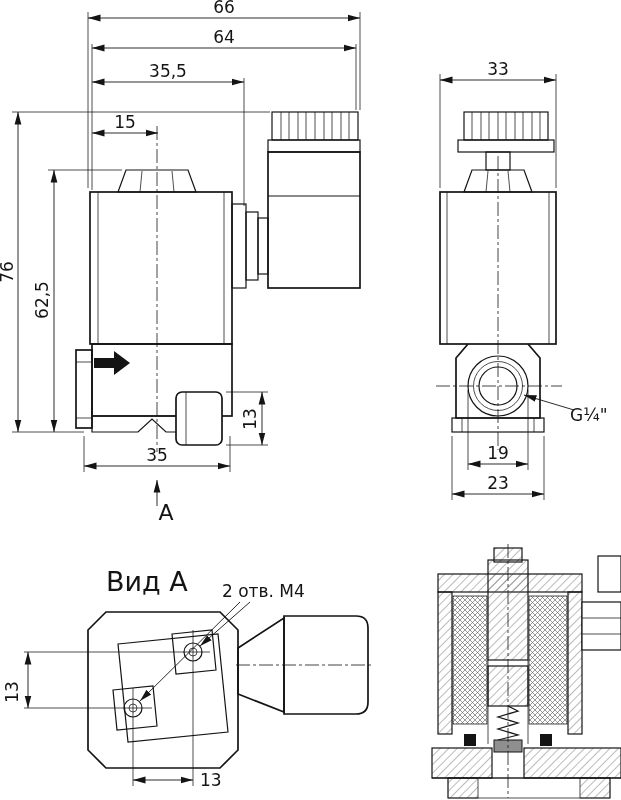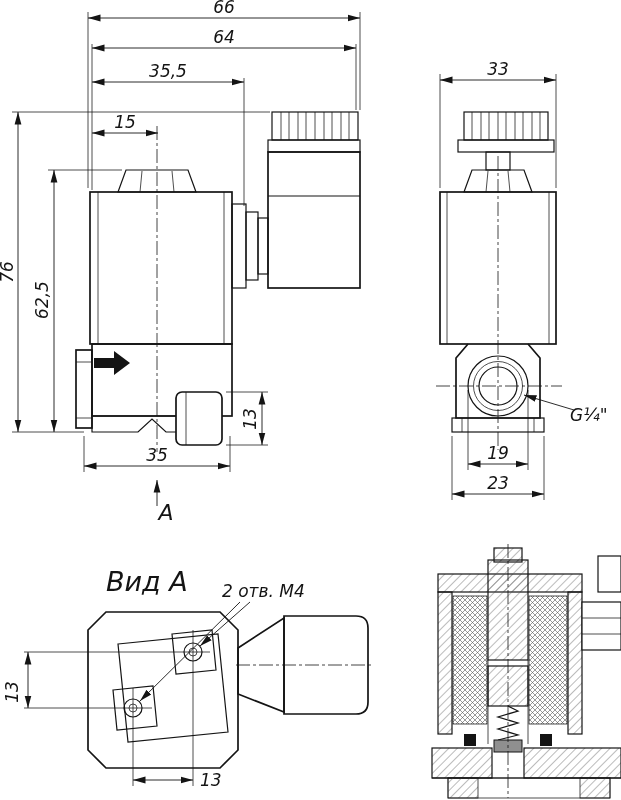--- a/index.html
+++ b/index.html
@@ -1,16 +1,16 @@
 <!DOCTYPE html>
 <html><head>
 <meta charset="utf-8">
 <style>
   html, body { margin:0; padding:0; background:#ffffff; }
-  .canvas { position:relative; width:621px; height:800px; background:#ffffff; overflow:hidden;font-style:italic; }
+  .canvas { position:relative; width:621px; height:800px; background:#ffffff; overflow:hidden; }
   svg text { font-family:"DejaVu Sans", sans-serif; fill:#141414; }
   .t    { font-size:17px; }
   .title{ font-size:27px; }
   .tA   { font-size:22px; }
   .ol   { fill:none; stroke:#141414; stroke-width:1.7; }
   .ol2  { fill:none; stroke:#141414; stroke-width:1.2; }
   .thin { fill:none; stroke:#141414; stroke-width:0.75; }
   .dim  { fill:none; stroke:#141414; stroke-width:0.9; }
   .cl   { fill:none; stroke:#141414; stroke-width:0.8; stroke-dasharray:14 3 3 3; }
   .hf   { fill:url(#h45); }

